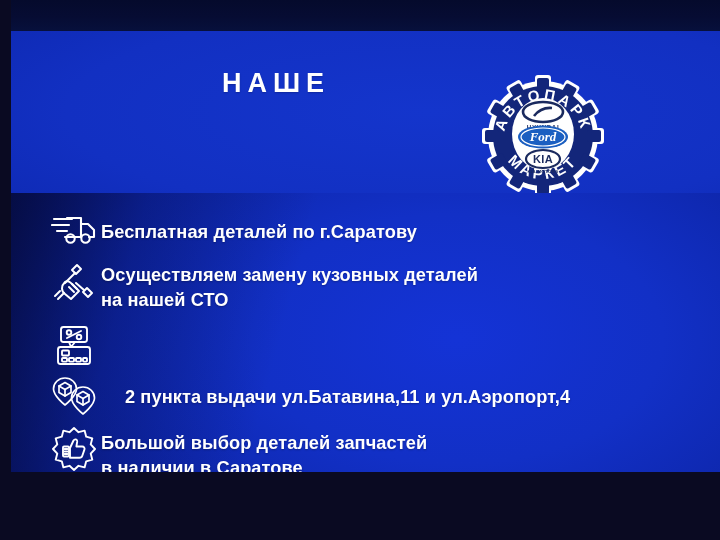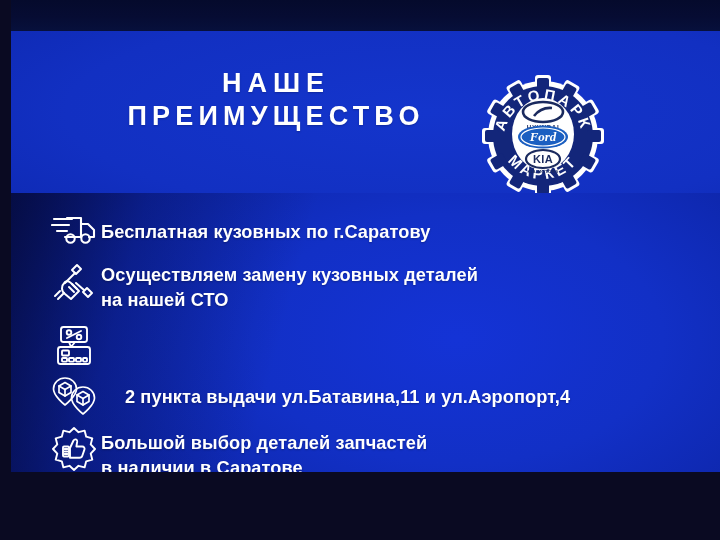--- a/index.html
+++ b/index.html
@@ -137,21 +137,21 @@
 </style>
 </head>
 <body>
 
 <div class="screen">
 
   <div class="top-strip"></div>
 
   <div class="header">
 
-    <div class="header-title"><span>НАШЕ</span><span class="l2">ПРЕИМУЩЕСТВО</span></div>
+    <div class="header-title"><span>НАШЕ</span></div>
 
     <div class="logo-badge">
       <svg width="122" height="122" viewBox="0 0 122 122" xmlns="http://www.w3.org/2000/svg">
         <defs>
           <path id="arcTop" d="M 22 64 A 39 39 0 0 1 100 64"></path>
           <path id="arcBot" d="M 18 61 A 43 43 0 0 0 104 61"></path>
         </defs>
 
         <g>
           <g fill="#ffffff">
@@ -231,21 +231,21 @@
             <path d="M3 6 H21"></path>
             <path d="M1 12 H18"></path>
             <path d="M6 18 H16"></path>
             <path d="M16 5 H30 V24 H14"></path>
             <path d="M30 11 H37 L43 17 V24 H38"></path>
             <circle cx="19.5" cy="25.5" r="4.2"></circle>
             <circle cx="34.5" cy="25.5" r="4.2"></circle>
             <path d="M24 24 H30"></path>
           </svg>
         </span>
-        <span class="feature-text">Бесплатная кузовных по г.Саратову</span>
+        <span class="feature-text">Бесплатная деталей по г.Саратову</span>
       </div>
 
       <div class="feature-row row-1">
         <span class="feature-icon">
           <svg width="44" height="42" viewBox="0 0 44 42" fill="none" stroke="#ffffff" stroke-width="2" stroke-linecap="round" stroke-linejoin="round">
             <path d="M25 4 L20 9 L24 13 L29 8 Z"></path>
             <path d="M23 12 L13 22"></path>
             <path d="M35 27 L40 32 L36 36 L31 31 Z"></path>
             <path d="M32 29 L24 22"></path>
             <path d="M13 21 C9 25 9 30 13 33 L19 38 L27 30 L21 24 C18 21 16 19 13 21 Z"></path>

